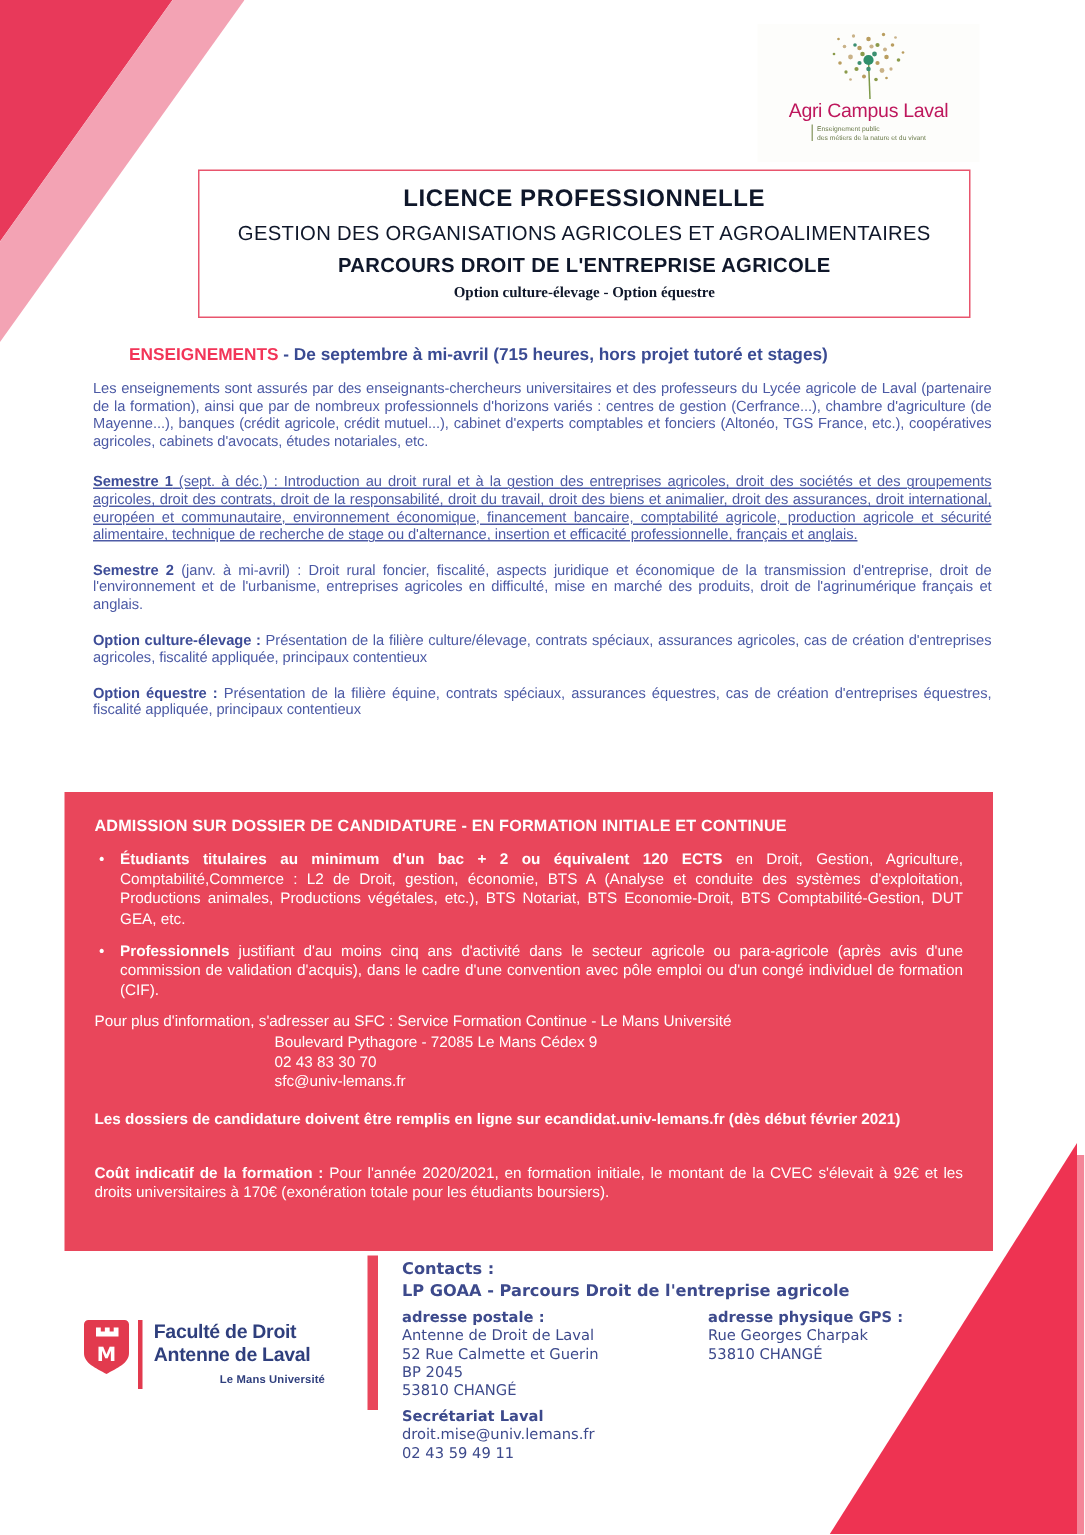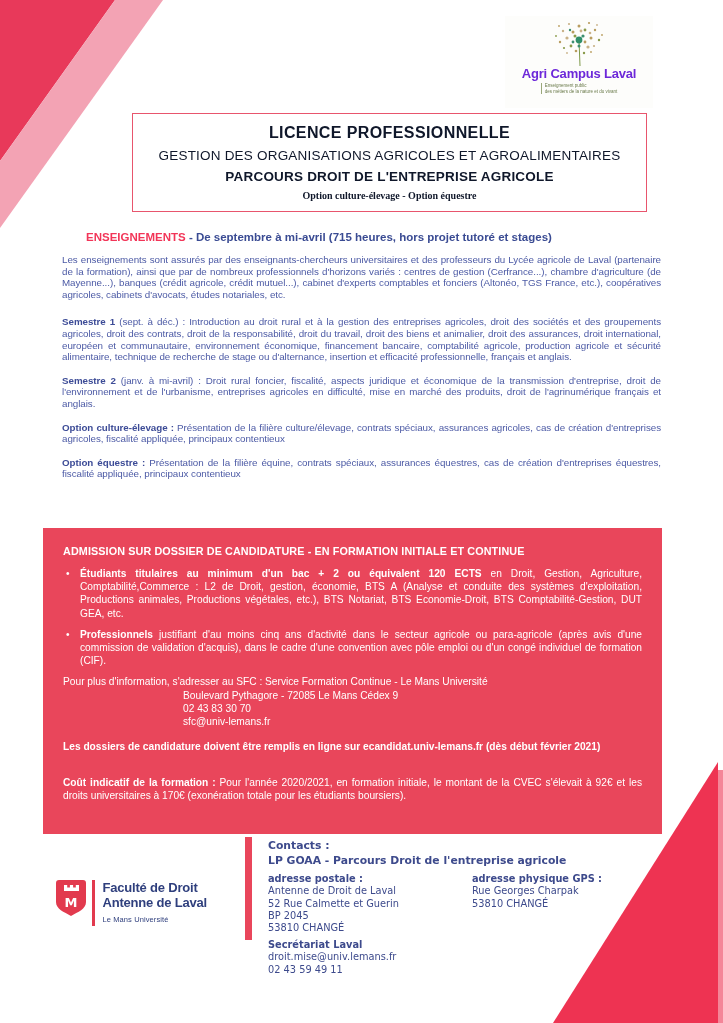--- a/index.html
+++ b/index.html
@@ -13,21 +13,21 @@
     clip-path:polygon(0 0,115px 0,0 161px);}
   .band-pink-tl{position:absolute;left:0;top:0;width:170px;height:235px;background:#f3a3b4;
     clip-path:polygon(115px 0,163px 0,0 228px,0 161px);}
   .tri-dark-br{position:absolute;left:553px;top:762px;width:165px;height:261px;background:#ee3352;
     clip-path:polygon(100% 0,100% 100%,0 100%);}
   .band-pink-br{position:absolute;left:718px;top:770px;width:5px;height:253px;background:#f48598;}
   
   .agri{position:absolute;left:505px;top:16px;width:148px;height:92px;background:#fdfdfb;
     display:flex;flex-direction:column;align-items:center;justify-content:flex-start;}
   .agri svg{display:block;margin-top:2px;}
-  .agri .agri-title{font-size:13px;color:#6d28d9;letter-spacing:-0.2px;margin-top:-4px;font-weight:700;}
+  .agri .agri-title{font-size:13px;color:#be185d;letter-spacing:-0.2px;margin-top:-4px;font-weight:400;}
   .agri .agri-caption{font-size:4.5px;color:#6a7a4a;line-height:5.5px;border-left:1px solid #9aa87a;
     padding-left:3px;margin-top:2px;}
   
   .title-box{position:absolute;left:132px;top:113px;width:515px;height:99px;border:1.5px solid #e8556d;
     box-sizing:border-box;display:flex;flex-direction:column;align-items:center;justify-content:space-evenly;
     padding:4px 0;text-align:center;color:#0f172a;}
   .tb1{font-size:16px;font-weight:bold;letter-spacing:0.4px;}
   .tb2{font-size:13.5px;letter-spacing:0.2px;}
   .tb3{font-size:13.5px;font-weight:bold;letter-spacing:0.2px;}
   .tb4{font-size:10px;font-weight:bold;font-family:Liberation Serif, serif;}
@@ -59,21 +59,21 @@
   .c-col-l{width:204px;}
   .c-col-r{width:190px;}
   .c-label{font-weight:bold;}
   .c-sec{font-weight:bold;margin-top:4px;}
   
   .fac{position:absolute;left:56px;top:880px;width:175px;display:flex;}
   .fac-shield{width:30px;height:36px;flex:0 0 30px;}
   .fac-div{width:2.5px;background:#e23a4e;margin-left:6px;margin-right:8px;height:46px;}
   .fac-txt{color:#2f3f7d;}
   .fac-main{font-size:13px;font-weight:bold;line-height:15px;letter-spacing:-0.2px;}
-  .fac-sub{font-size:7.5px;font-weight:normal;margin-top:5px;letter-spacing:0.1px;}
+  .fac-sub{font-size:7.5px;font-weight:bold;margin-top:5px;letter-spacing:0.1px;margin-left:44px;}
 </style>
 </head>
 <body>
 
 <div id="canvas">
 
   <div class="tri-dark-tl"></div>
   <div class="band-pink-tl"></div>
   <div class="tri-dark-br"></div>
   <div class="band-pink-br"></div>
@@ -128,21 +128,21 @@
     <div class="tb2">GESTION DES ORGANISATIONS AGRICOLES ET AGROALIMENTAIRES</div>
     <div class="tb3">PARCOURS DROIT DE L'ENTREPRISE AGRICOLE</div>
     <div class="tb4">Option culture-élevage - Option équestre</div>
   </div>
 
   <div class="main-col">
     <div class="ens-head">
       <span class="red">ENSEIGNEMENTS</span><span class="navy"> - De septembre à mi-avril (715 heures, hors projet tutoré et stages)</span>
     </div>
     <p class="para">Les enseignements sont assurés par des enseignants-chercheurs universitaires et des professeurs du Lycée agricole de Laval (partenaire de la formation), ainsi que par de nombreux professionnels d'horizons variés : centres de gestion (Cerfrance...), chambre d'agriculture (de Mayenne...), banques (crédit agricole, crédit mutuel...), cabinet d'experts comptables et fonciers (Altonéo, TGS France, etc.), coopératives agricoles, cabinets d'avocats, études notariales, etc.</p>
-    <p class="para" style="margin-top:16px;">
+    <p class="para" style="margin-top:16px;text-decoration:underline;">
       <b>Semestre 1</b><span> (sept. à déc.) : Introduction au droit rural et à la gestion des entreprises agricoles, droit des sociétés et des groupements agricoles, droit des contrats, droit de la responsabilité, droit du travail, droit des biens et animalier, droit des assurances, droit international, européen et communautaire, environnement économique, financement bancaire, comptabilité agricole, production agricole et sécurité alimentaire, technique de recherche de stage ou d'alternance, insertion et efficacité professionnelle, français et anglais.</span>
     </p>
     <p class="para">
       <b>Semestre 2</b><span> (janv. à mi-avril) : Droit rural foncier, fiscalité, aspects juridique et économique de la transmission d'entreprise, droit de l'environnement et de l'urbanisme, entreprises agricoles en difficulté, mise en marché des produits, droit de l'agrinumérique français et anglais.</span>
     </p>
     <p class="para">
       <b>Option culture-élevage :</b><span>  Présentation de la filière culture/élevage, contrats spéciaux, assurances agricoles, cas de création d'entreprises agricoles, fiscalité appliquée, principaux contentieux</span>
     </p>
     <p class="para">
       <b>Option équestre :</b><span> Présentation de la filière équine, contrats spéciaux, assurances équestres, cas de création d'entreprises équestres, fiscalité appliquée, principaux contentieux</span>

